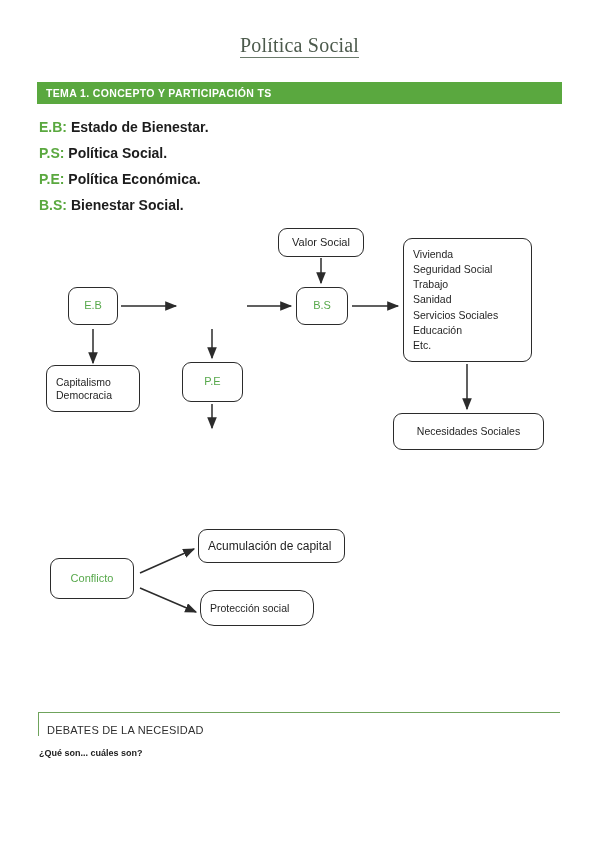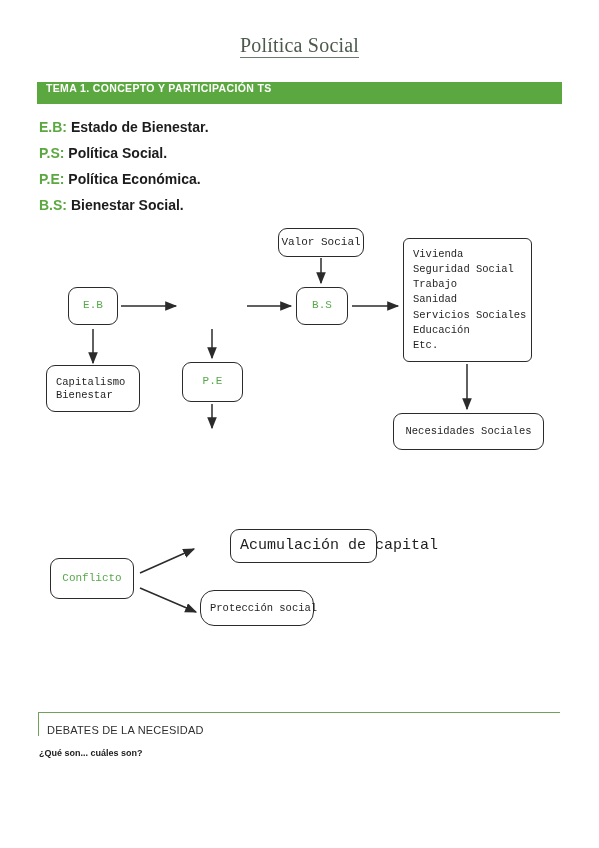--- a/index.html
+++ b/index.html
@@ -36,21 +36,21 @@
 
   
   #tema-banner {
     position: absolute;
     left: 37px;
     top: 82px;
     width: 525px;
     height: 22px;
     background: #5aa83f;
     display: flex;
-    align-items: flex-start;
+    align-items: center;
   }
   #tema-banner .banner-text {
     color: #ffffff;
     font-size: 10.5px;
     font-weight: bold;
     letter-spacing: 0.35px;
     padding-left: 9px;
   }
 
   
@@ -80,21 +80,21 @@
   
   .dbox {
     position: absolute;
     border: 1.6px solid #2b2b2b;
     border-radius: 9px;
     background: #ffffff;
     box-sizing: border-box;
     display: flex;
     flex-direction: column;
     justify-content: center;
-    font-family: Liberation Mono, monospace;
+    font-family: Liberation Sans, sans-serif;
     color: #1f1f1f;
     line-height: 1.22;
   }
   .dbox.center { align-items: center; text-align: center; }
   .dbox.leftal { align-items: flex-start; text-align: left; padding-left: 9px; }
   .dbox .green { color: #57a84b; }
   .dbox .line { display: block; white-space: nowrap; }
 
   
   #ps-paragraph {
@@ -211,43 +211,43 @@
   <div class="dbox center" style="left:182px; top:362px; width:61px; height:40px; font-size:11px;">
     <span class="line green">P.E</span>
   </div>
 
   <div class="dbox center" style="left:278px; top:228px; width:86px; height:29px; font-size:11px;">
     <span class="line">Valor Social</span>
   </div>
 
   <div class="dbox leftal" style="left:46px; top:365px; width:94px; height:47px; font-size:10.5px;">
     <span class="line">Capitalismo</span>
-    <span class="line">Bienestar</span>
-  </div>
-
-
-  <div class="dbox leftal" style="left:403px; top:238px; width:129px; height:124px; font-size:10.5px; line-height:1.45;border-radius:6px;">
+    <span class="line">Democracia</span>
+  </div>
+
+
+  <div class="dbox leftal" style="left:403px; top:238px; width:129px; height:124px; font-size:10.5px; line-height:1.45;">
     <span class="line">Vivienda</span>
     <span class="line">Seguridad Social</span>
     <span class="line">Trabajo</span>
     <span class="line">Sanidad</span>
     <span class="line">Servicios Sociales</span>
     <span class="line">Educación</span>
     <span class="line">Etc.</span>
   </div>
 
   <div class="dbox center" style="left:393px; top:413px; width:151px; height:37px; font-size:10.5px;">
     <span class="line">Necesidades Sociales</span>
   </div>
 
   <div class="dbox center" style="left:50px; top:558px; width:84px; height:41px; font-size:11px;">
     <span class="line green">Conflicto</span>
   </div>
 
-  <div class="dbox leftal" style="left:198px; top:529px; width:147px; height:34px; font-size:15px;margin-left:32px;">
+  <div class="dbox leftal" style="left:198px; top:529px; width:147px; height:34px; font-size:12px;">
     <span class="line">Acumulación de capital</span>
   </div>
 
   <div class="dbox leftal" style="left:200px; top:590px; width:114px; height:36px; font-size:10.5px;border-radius:14px;">
     <span class="line">Protección social</span>
   </div>
 
 
   <div id="debates-head">
     <div class="dh-text">DEBATES DE LA NECESIDAD</div>

